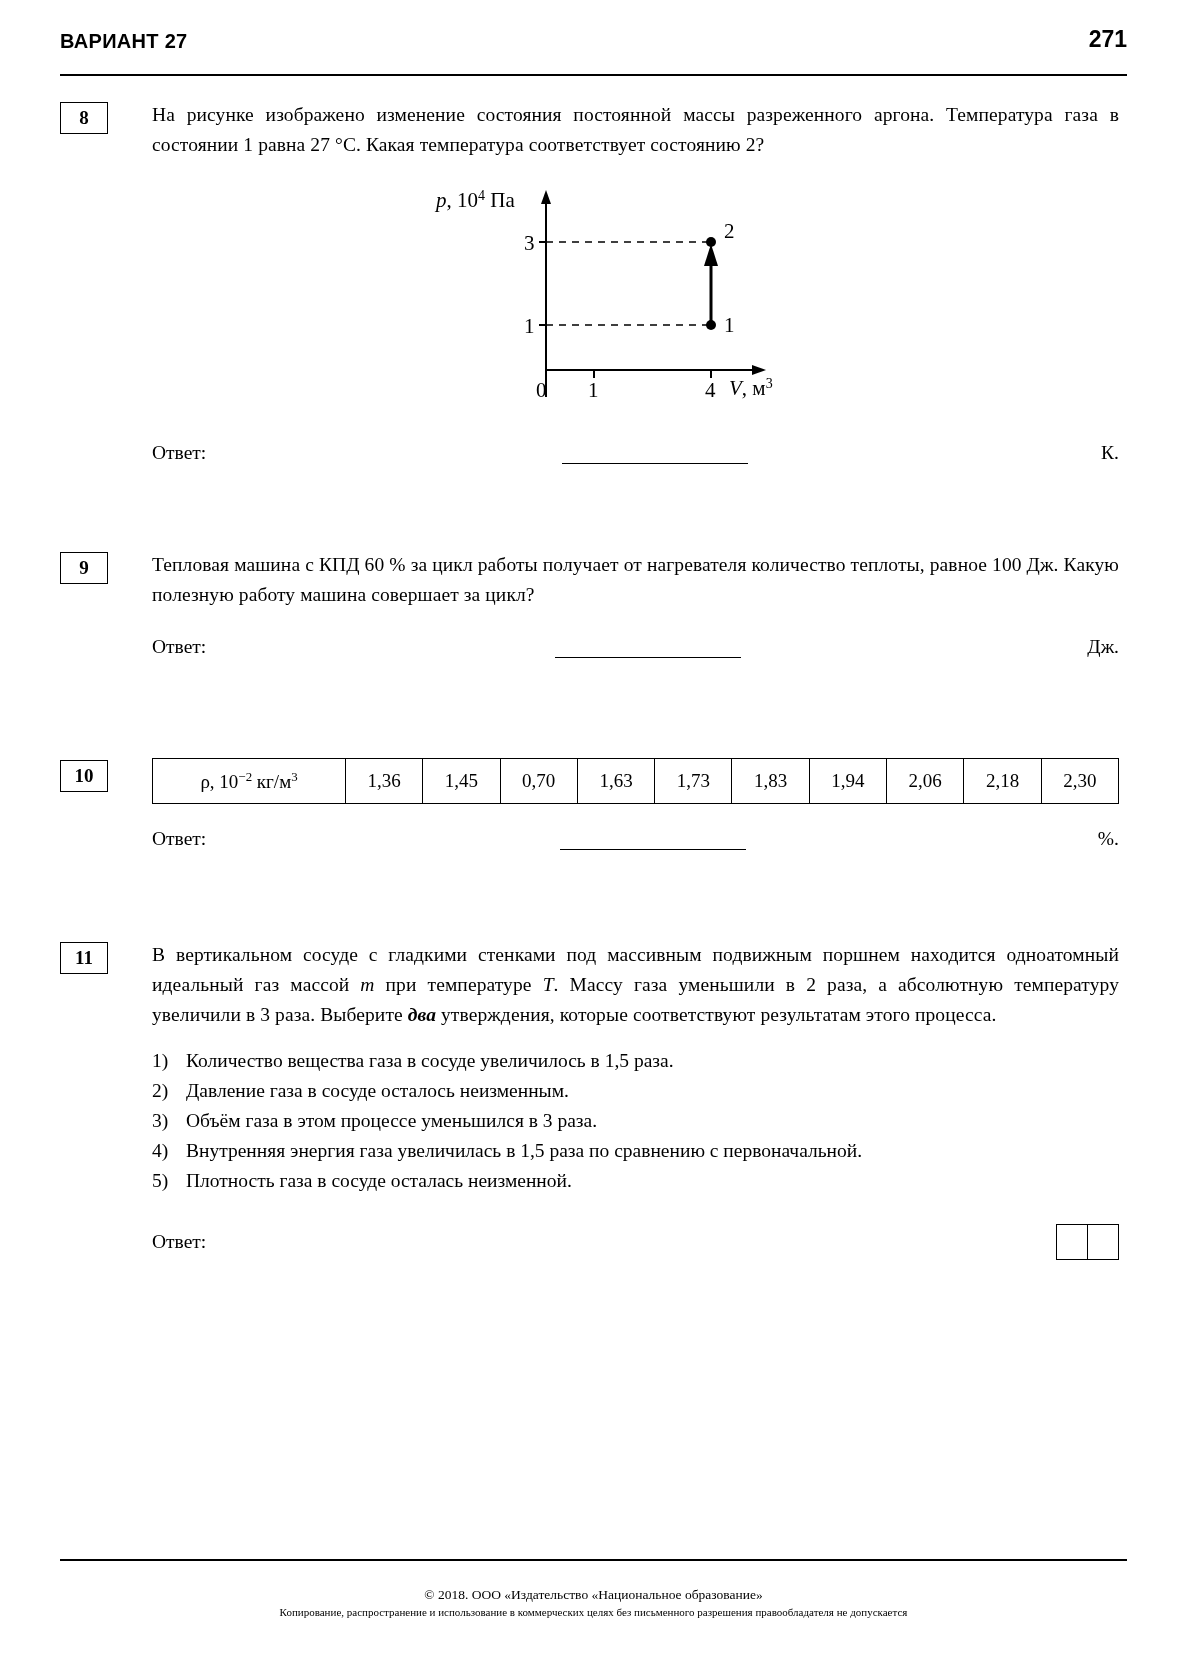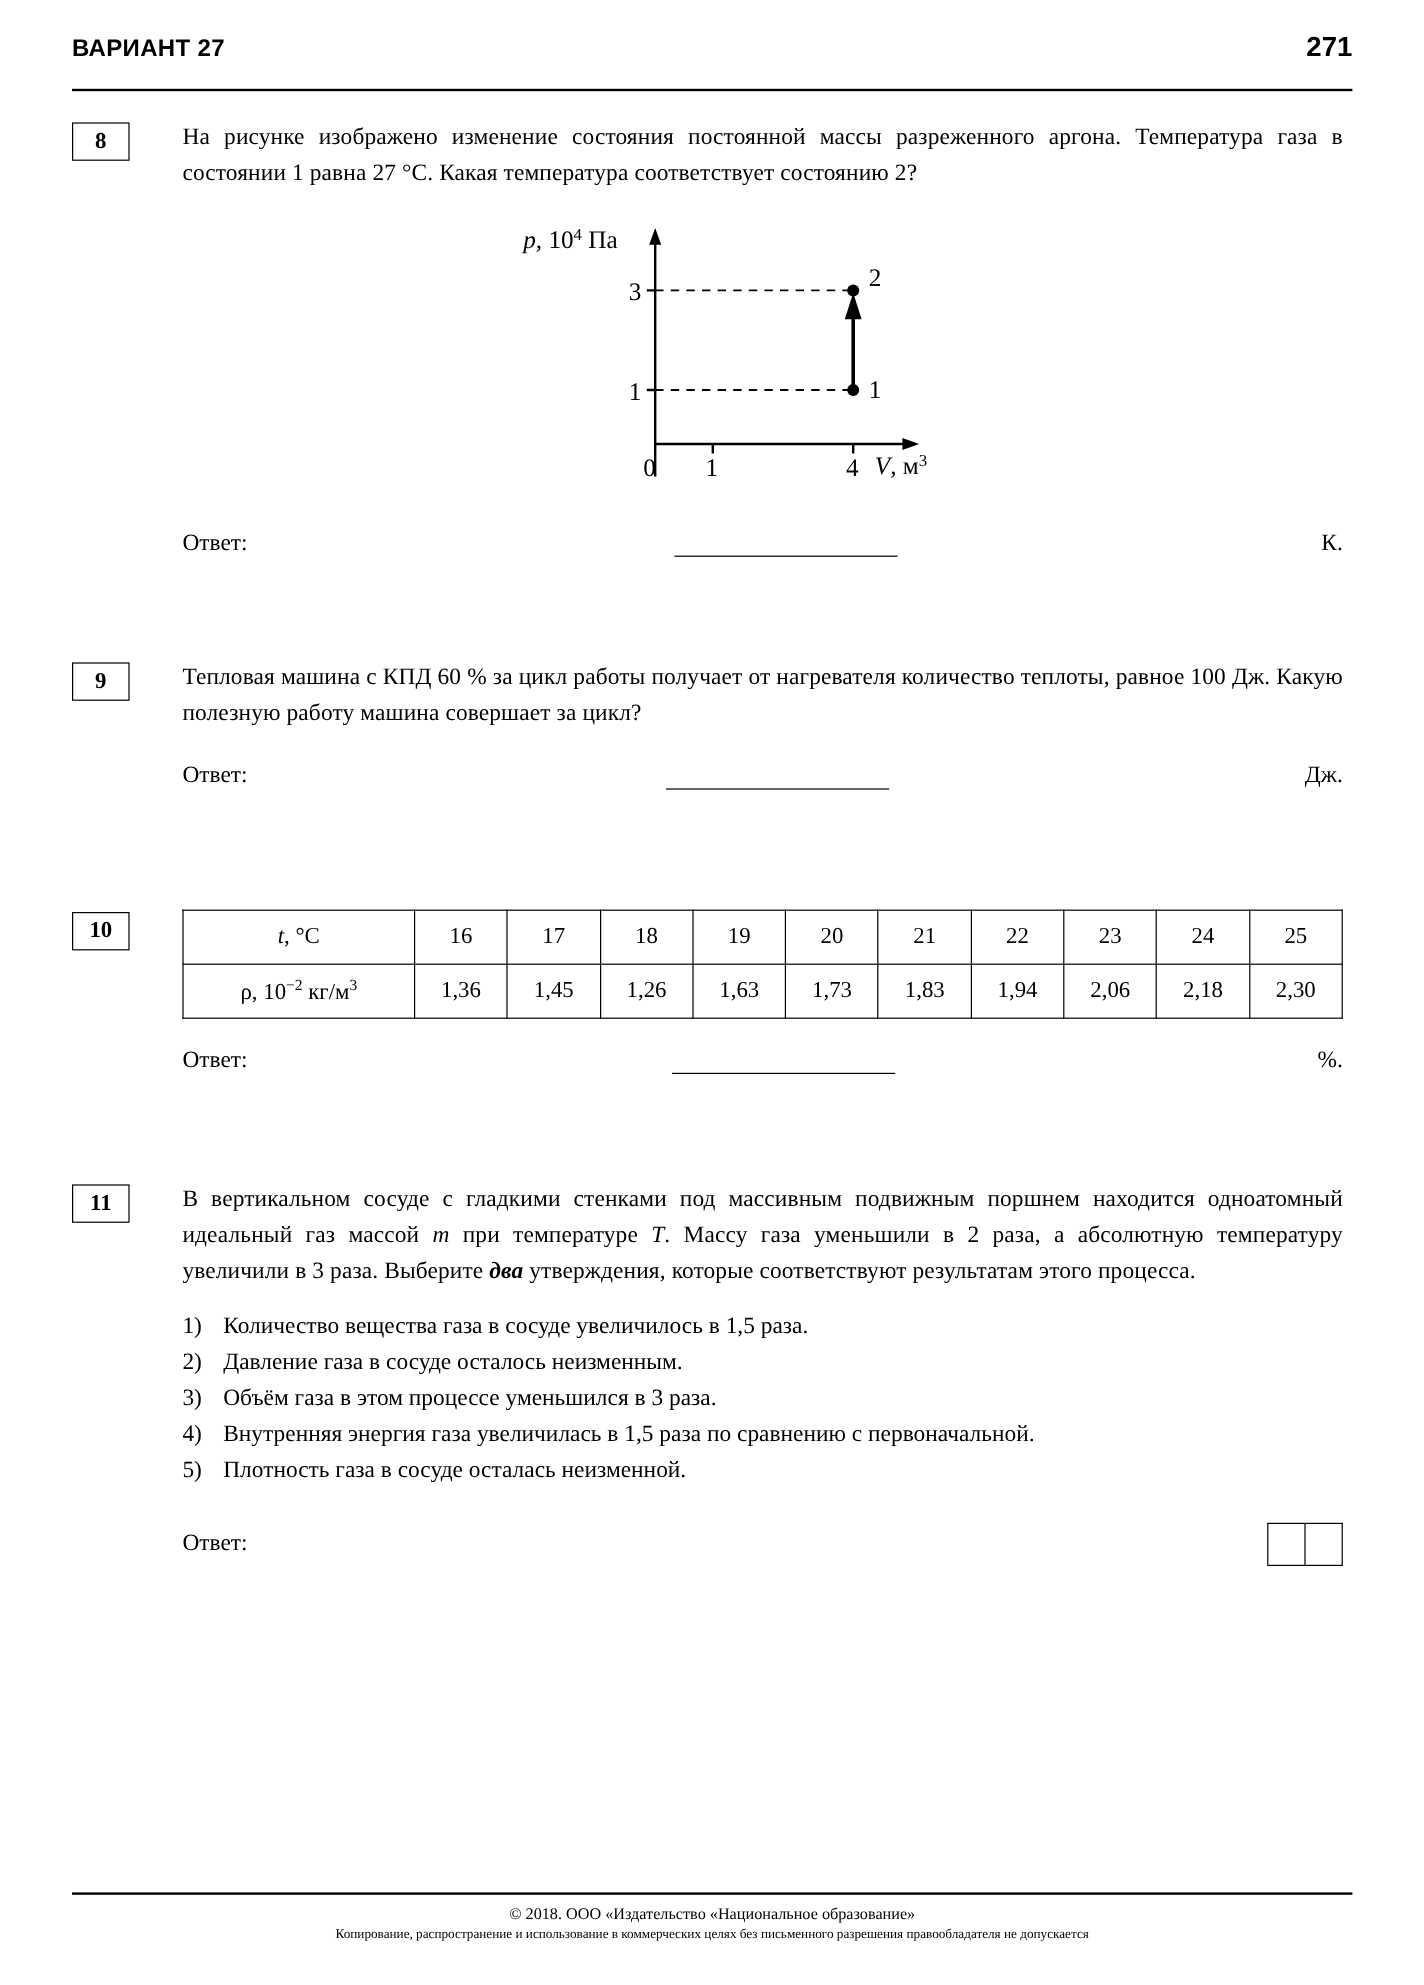--- a/index.html
+++ b/index.html
@@ -142,21 +142,21 @@
     line-height: 30px;
   }
   .optnum { width: 34px; flex: none; }
   
   .footer {
     position: absolute;
     left: 60px;
     right: 60px;
     bottom: 36px;
     border-top: 2px solid #000;
-    padding-top: 8px;
+    padding-top: 26px;
     text-align: center;
   }
   .foot1 { font-size: 13.5px; }
   .foot2 { font-size: 11px; margin-top: 3px; }
 </style>
 </head>
 <body>
 
 <div class="page">
 
@@ -224,38 +224,25 @@
       </div>
     </div>
   </div>
 
   <div class="task" style="margin-top:100px;">
     <div class="task-num">10</div>
     <div class="task-body">
 
       <table class="dtable">
         <tbody>
-            <tr>
-          <td class="head"><span class="ital">t</span><span>, °C</span></td>
-          <td>16</td>
-          <td>17</td>
-          <td>18</td>
-          <td>19</td>
-          <td>20</td>
-          <td>21</td>
-          <td>22</td>
-          <td>23</td>
-          <td>24</td>
-          <td>25</td>
-        </tr>
         <tr>
           <td class="head"><span>ρ</span><span>, 10</span><sup>−2</sup><span> кг/м</span><sup>3</sup></td>
           <td>1,36</td>
           <td>1,45</td>
-          <td>1,26</td>
+          <td>0,70</td>
           <td>1,63</td>
           <td>1,73</td>
           <td>1,83</td>
           <td>1,94</td>
           <td>2,06</td>
           <td>2,18</td>
           <td>2,30</td>
         </tr>
       </tbody>
         </table>

